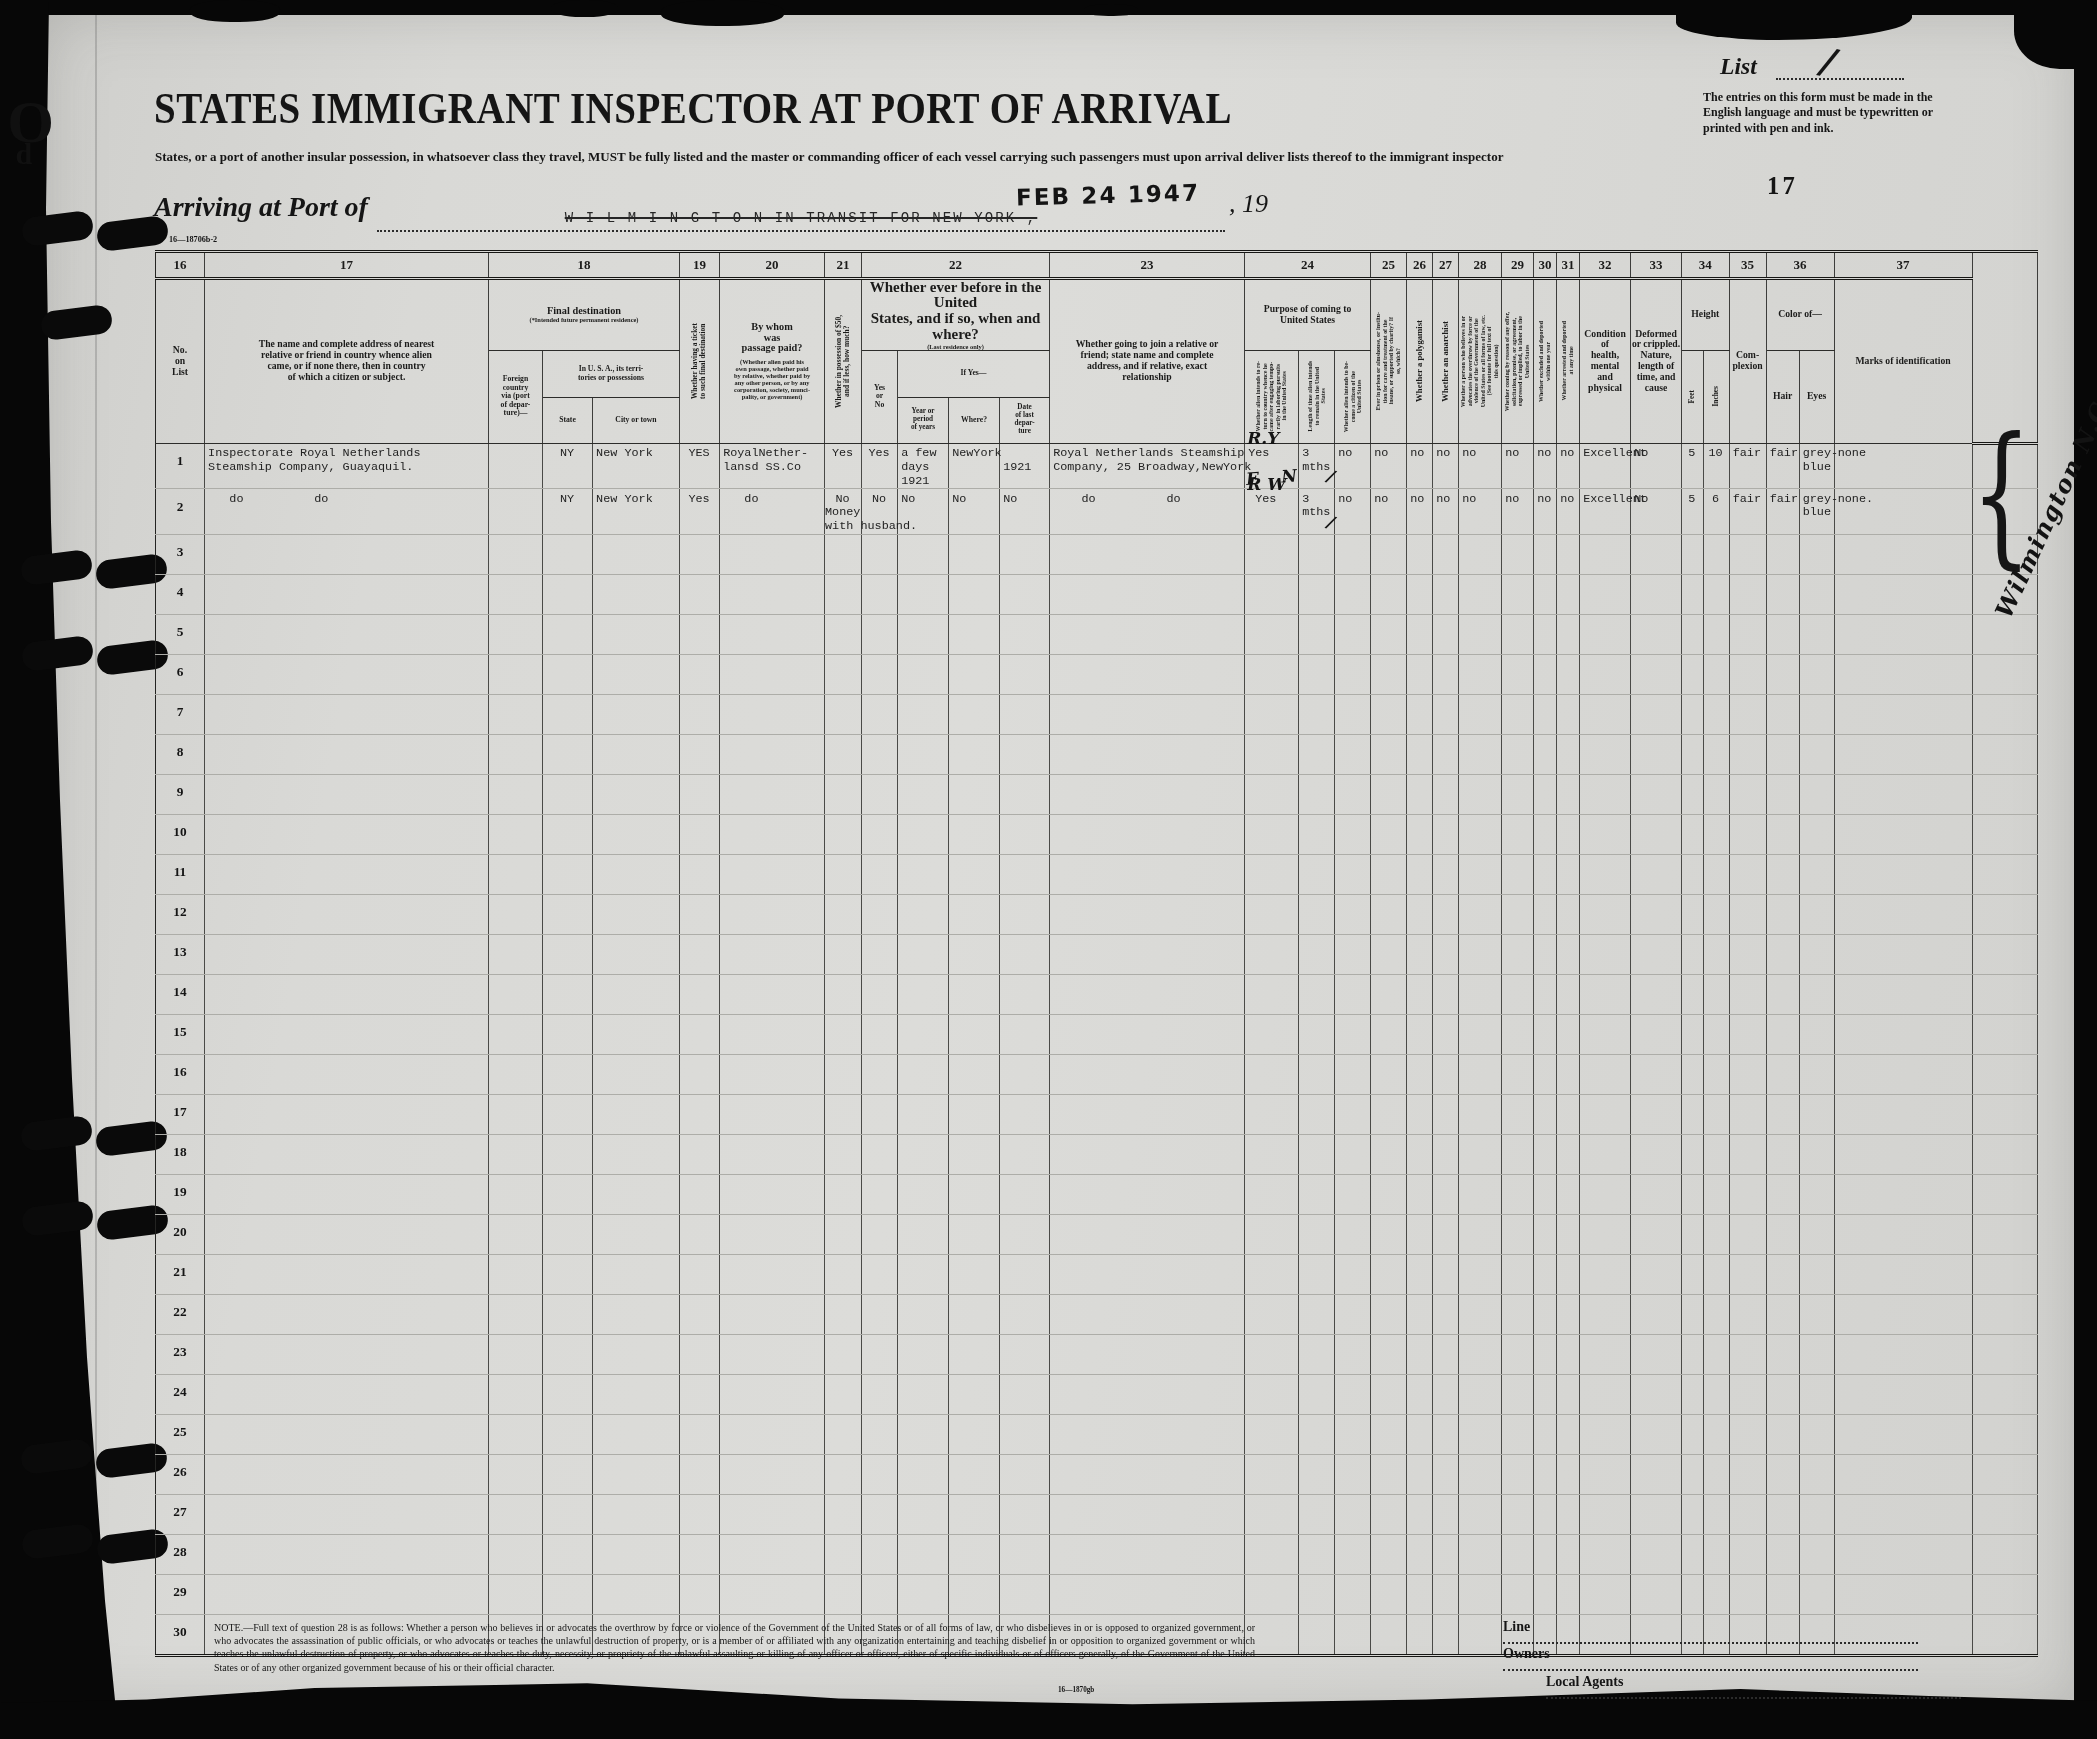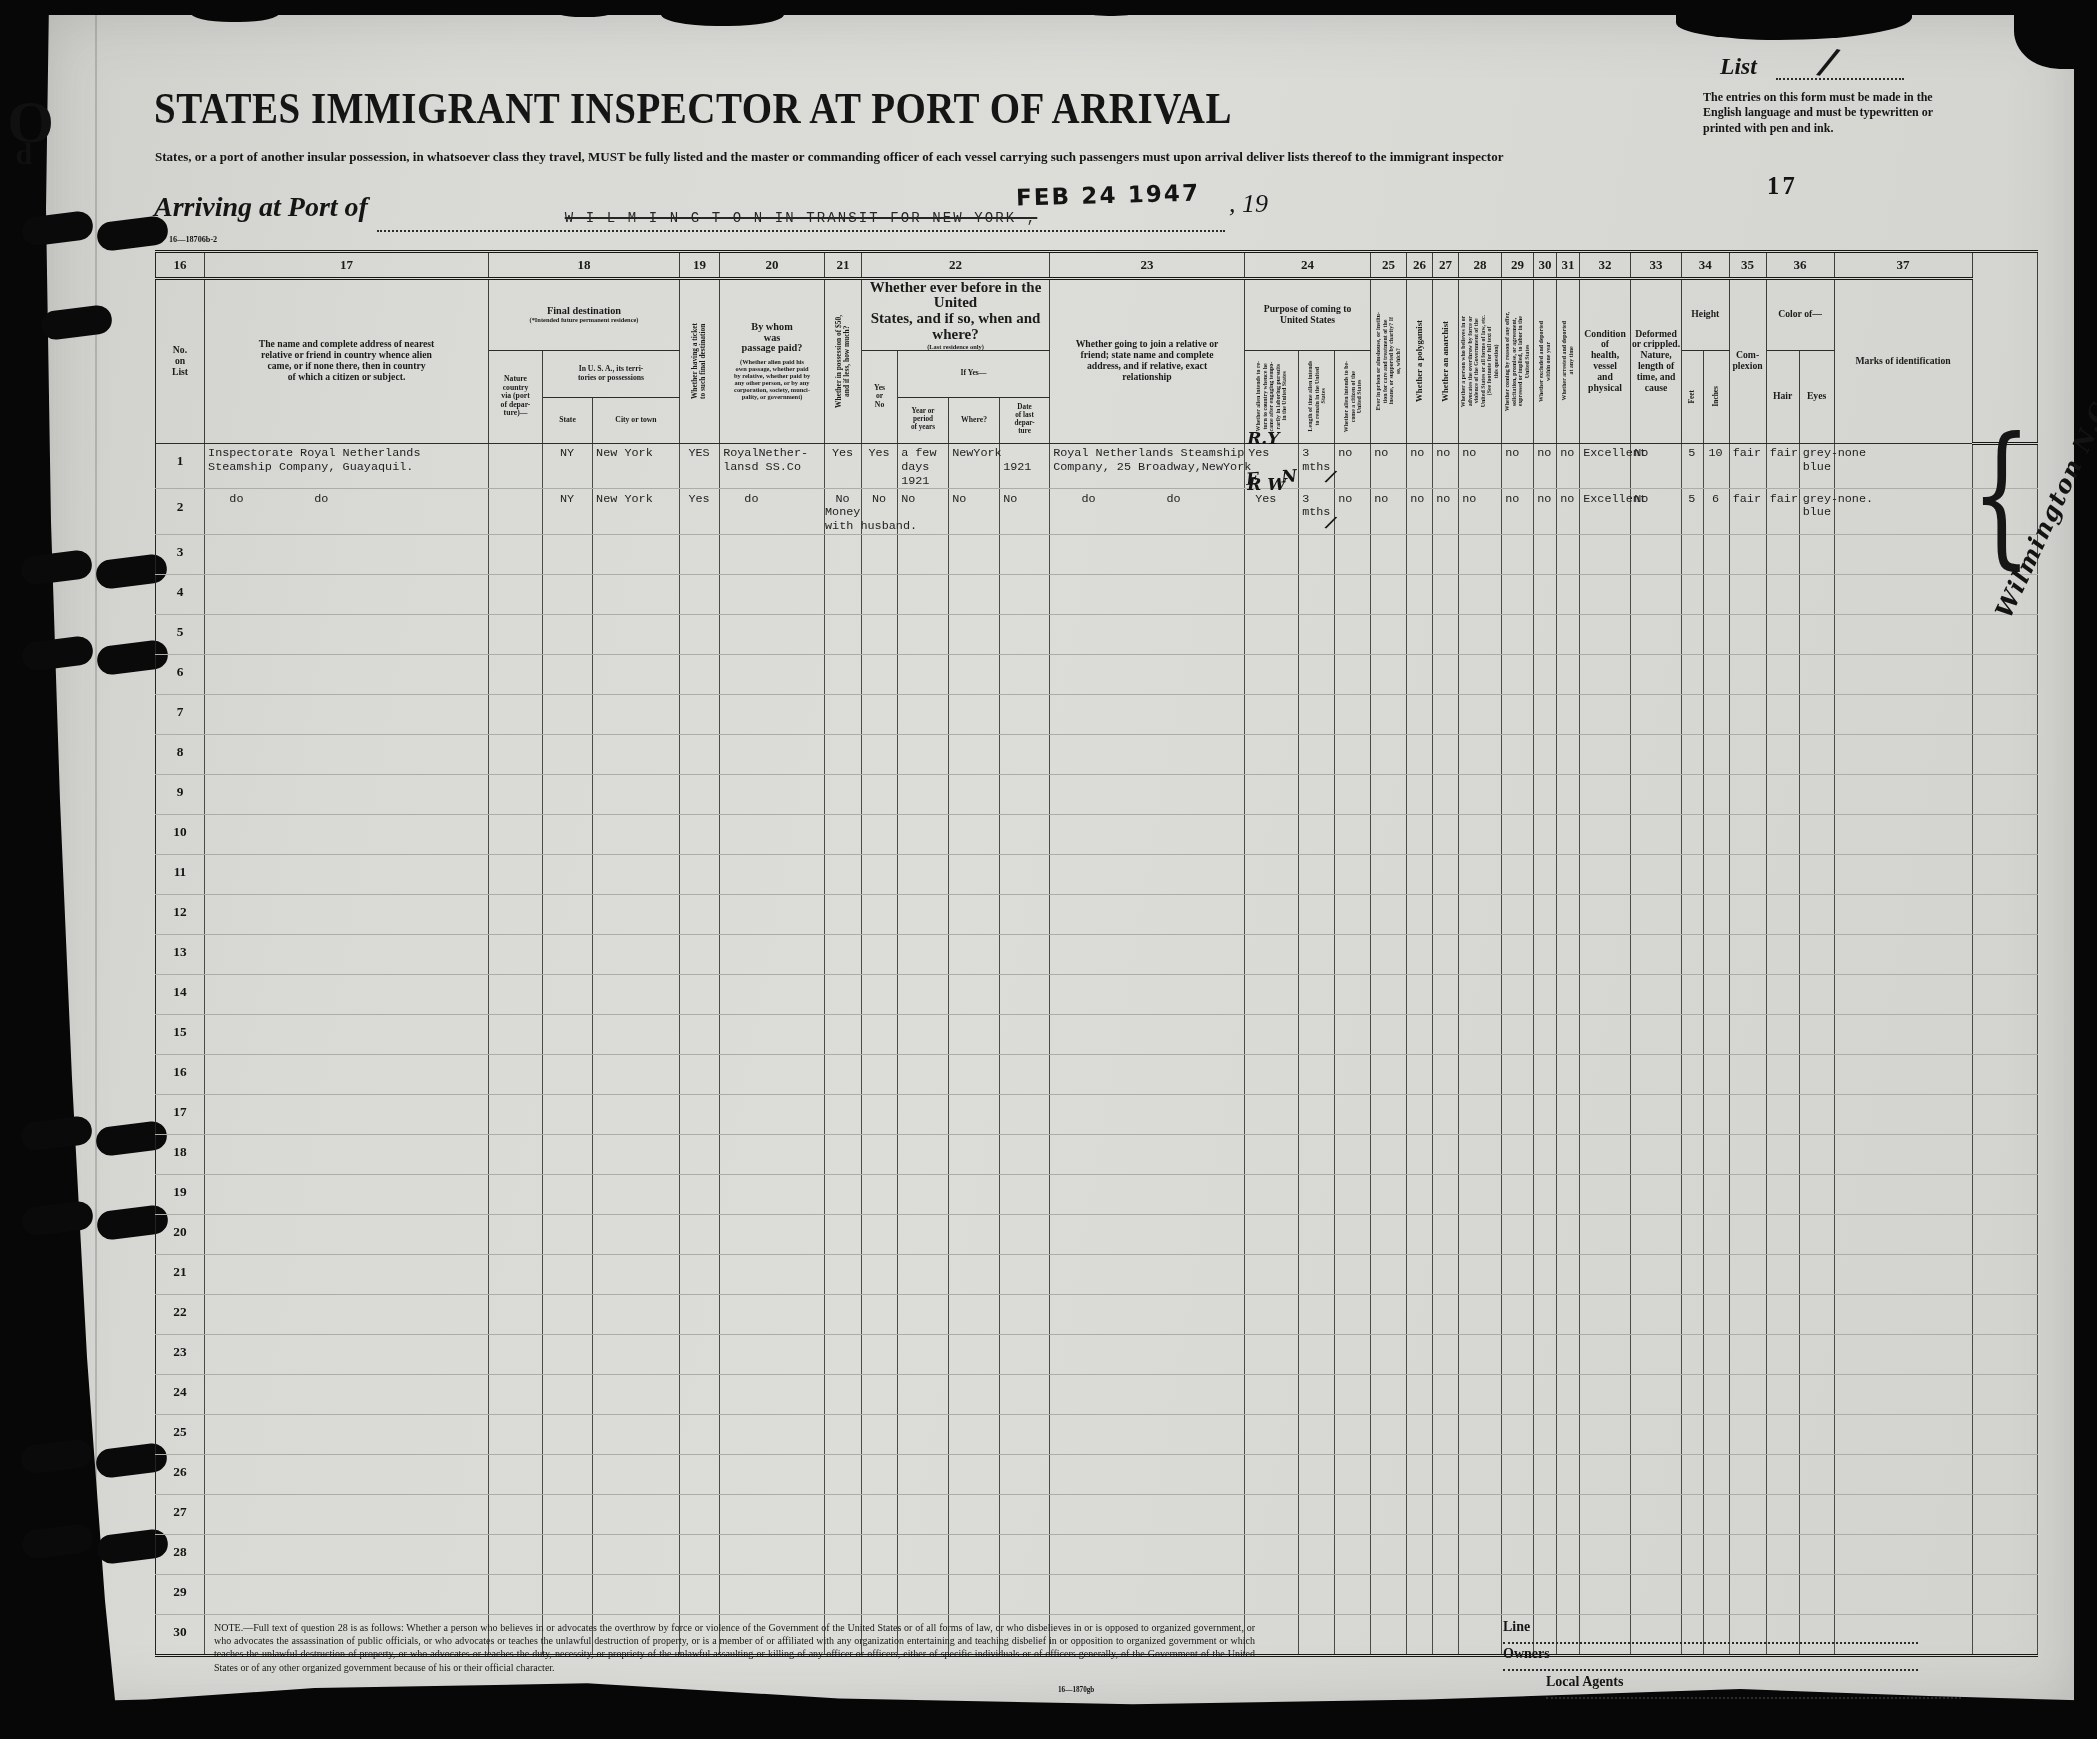--- a/index.html
+++ b/index.html
@@ -275,21 +275,21 @@
 within one year</div>
           </th>
         <th rowspan="3">
             <div class="vert pre vsmall">Whether arrested and deported
 at any time</div>
           </th>
         <th rowspan="3">
             <div class="pre hlabel">Condition
 of
 health,
-vessel
+mental
 and
 physical</div>
           </th>
         <th rowspan="3">
             <div class="pre hlabel">Deformed
 or crippled.
 Nature,
 length of
 time, and
 cause</div>
@@ -303,21 +303,21 @@
           </th>
         <th colspan="2" class="groupline">
             <div class="hlabel">Color of—</div>
           </th>
         <th rowspan="3">
             <div class="hlabel">Marks of identification</div>
           </th>
       </tr>
       <tr class="hrow-c">
         <th rowspan="2">
-            <div class="pre hsmall" style="font-size:7.7px">Nature
+            <div class="pre hsmall" style="font-size:7.7px">Foreign
 country
 via (port
 of depar-
 ture)—</div>
           </th>
         <th colspan="2" class="groupline">
             <div class="pre hsmall" style="font-size:7.7px">In U. S. A., its terri-
 tories or possessions</div>
           </th>
         <th rowspan="2">

